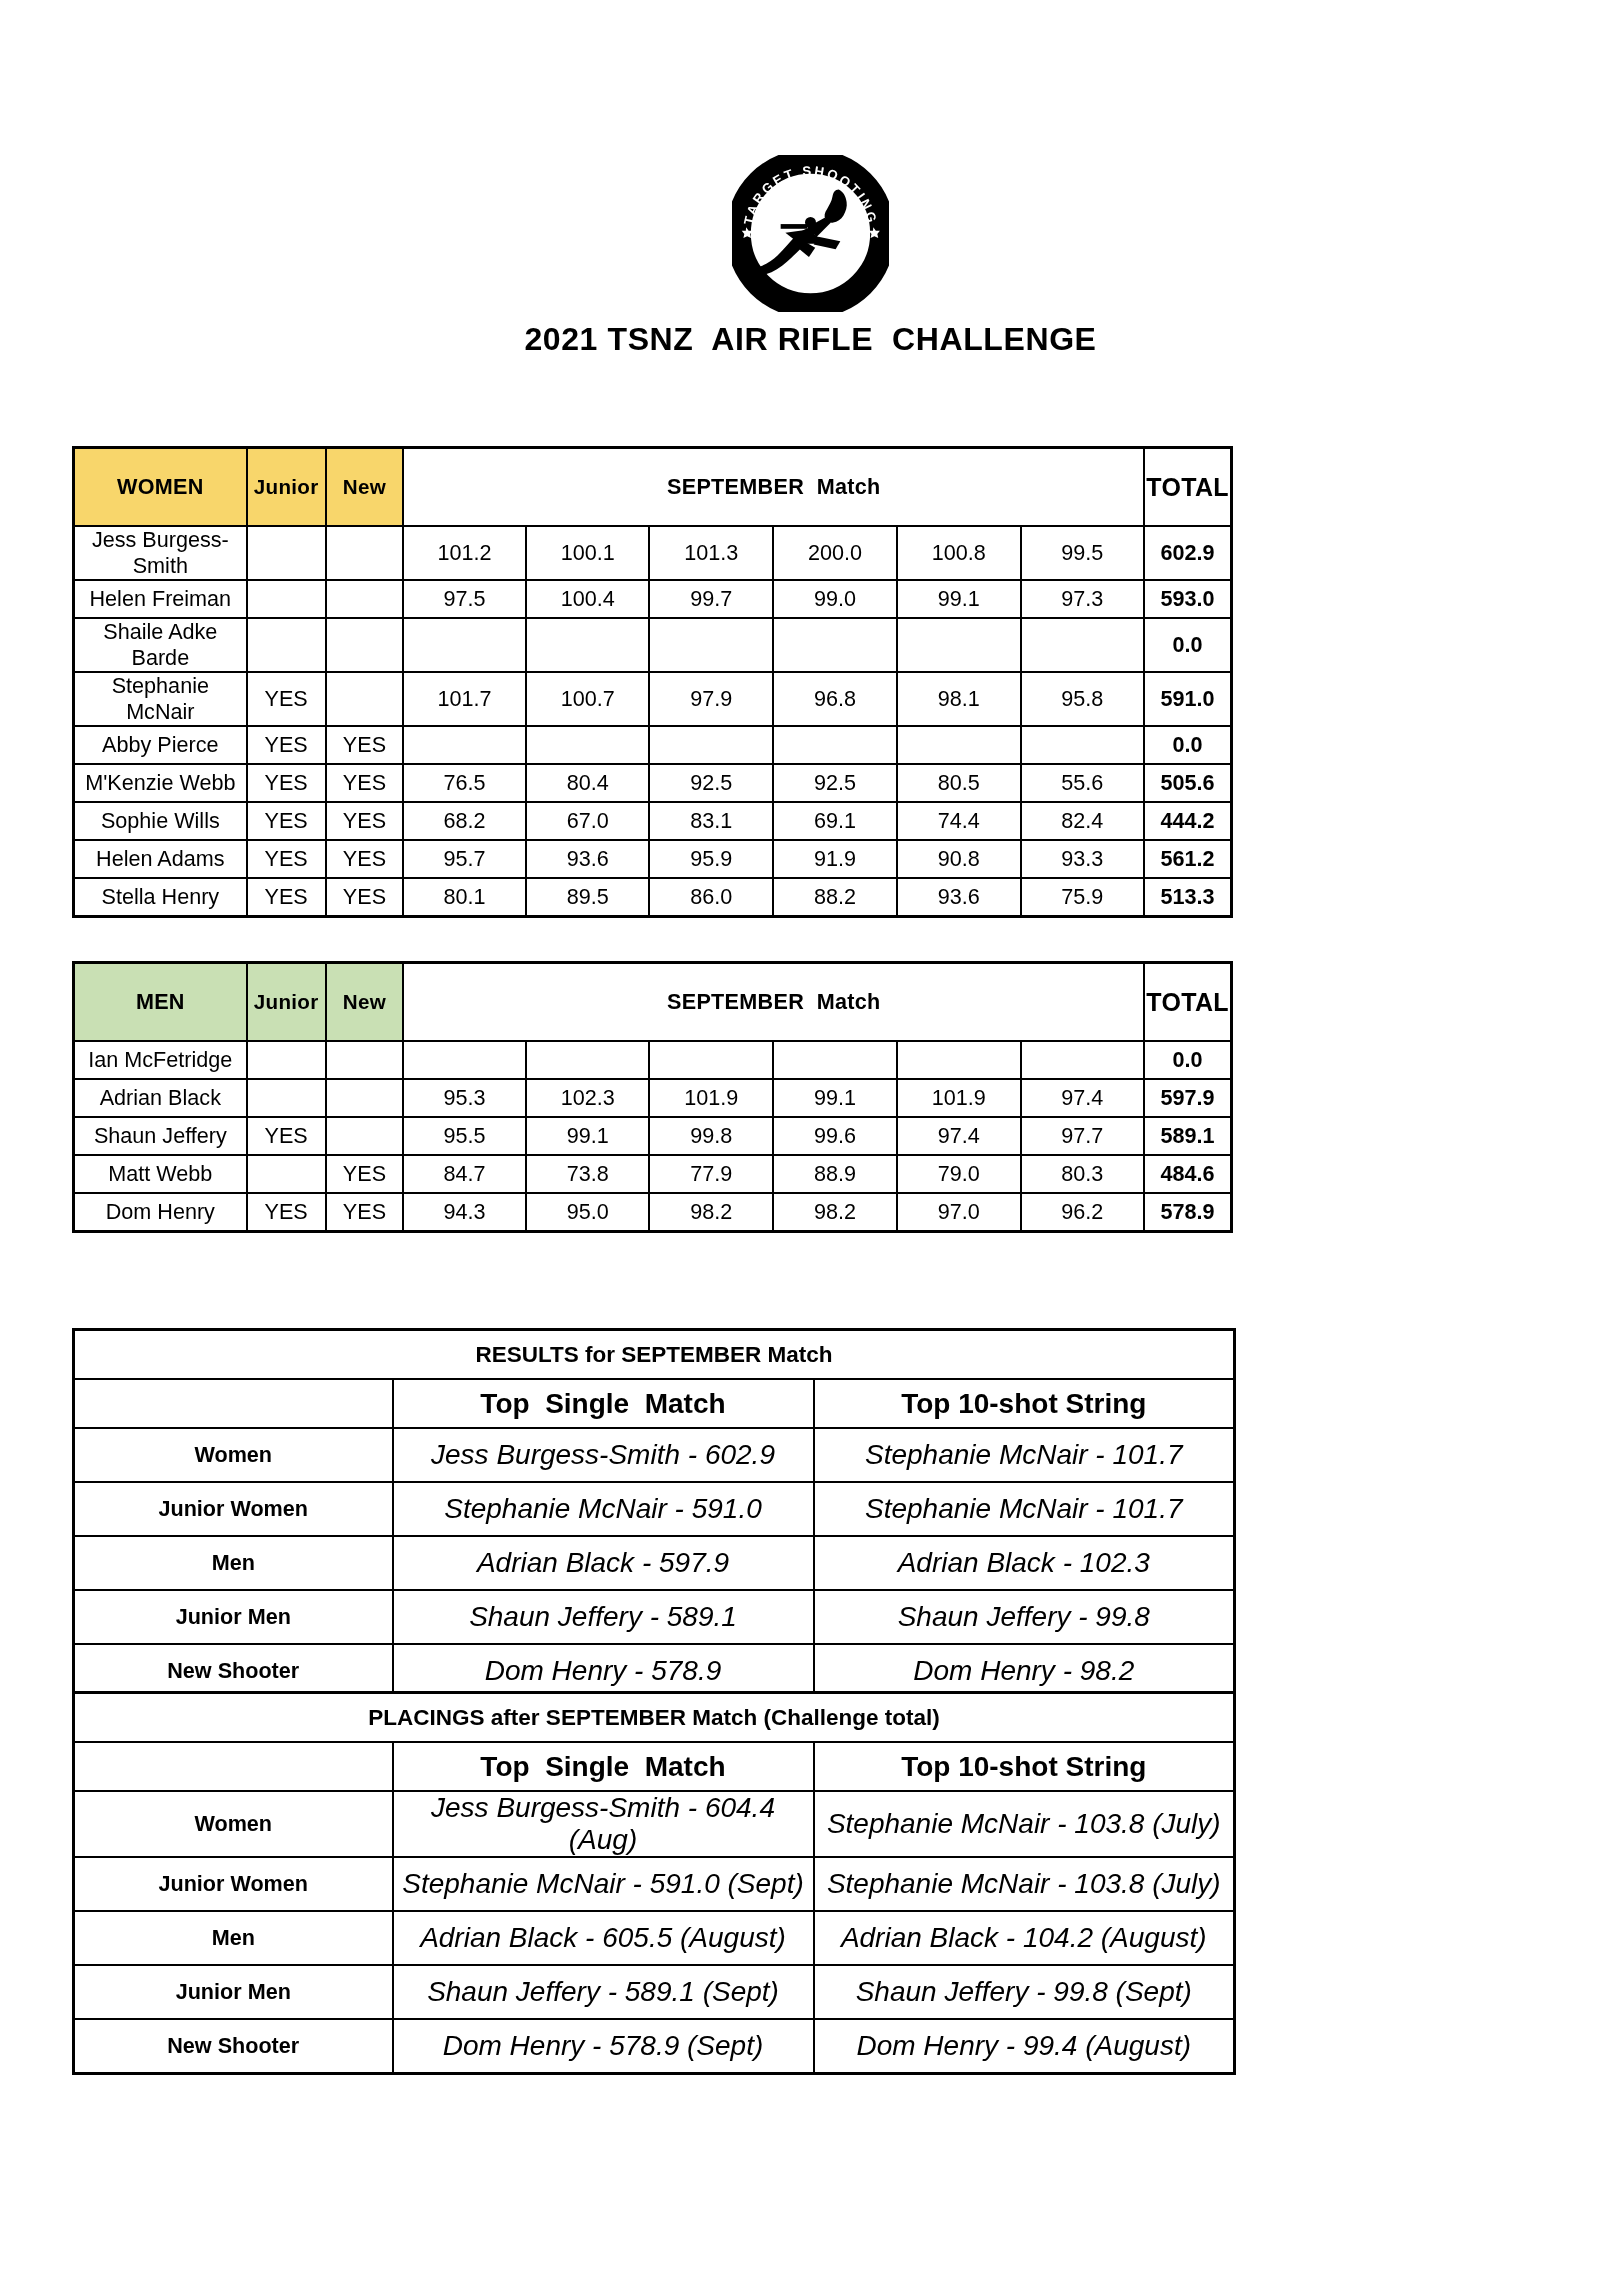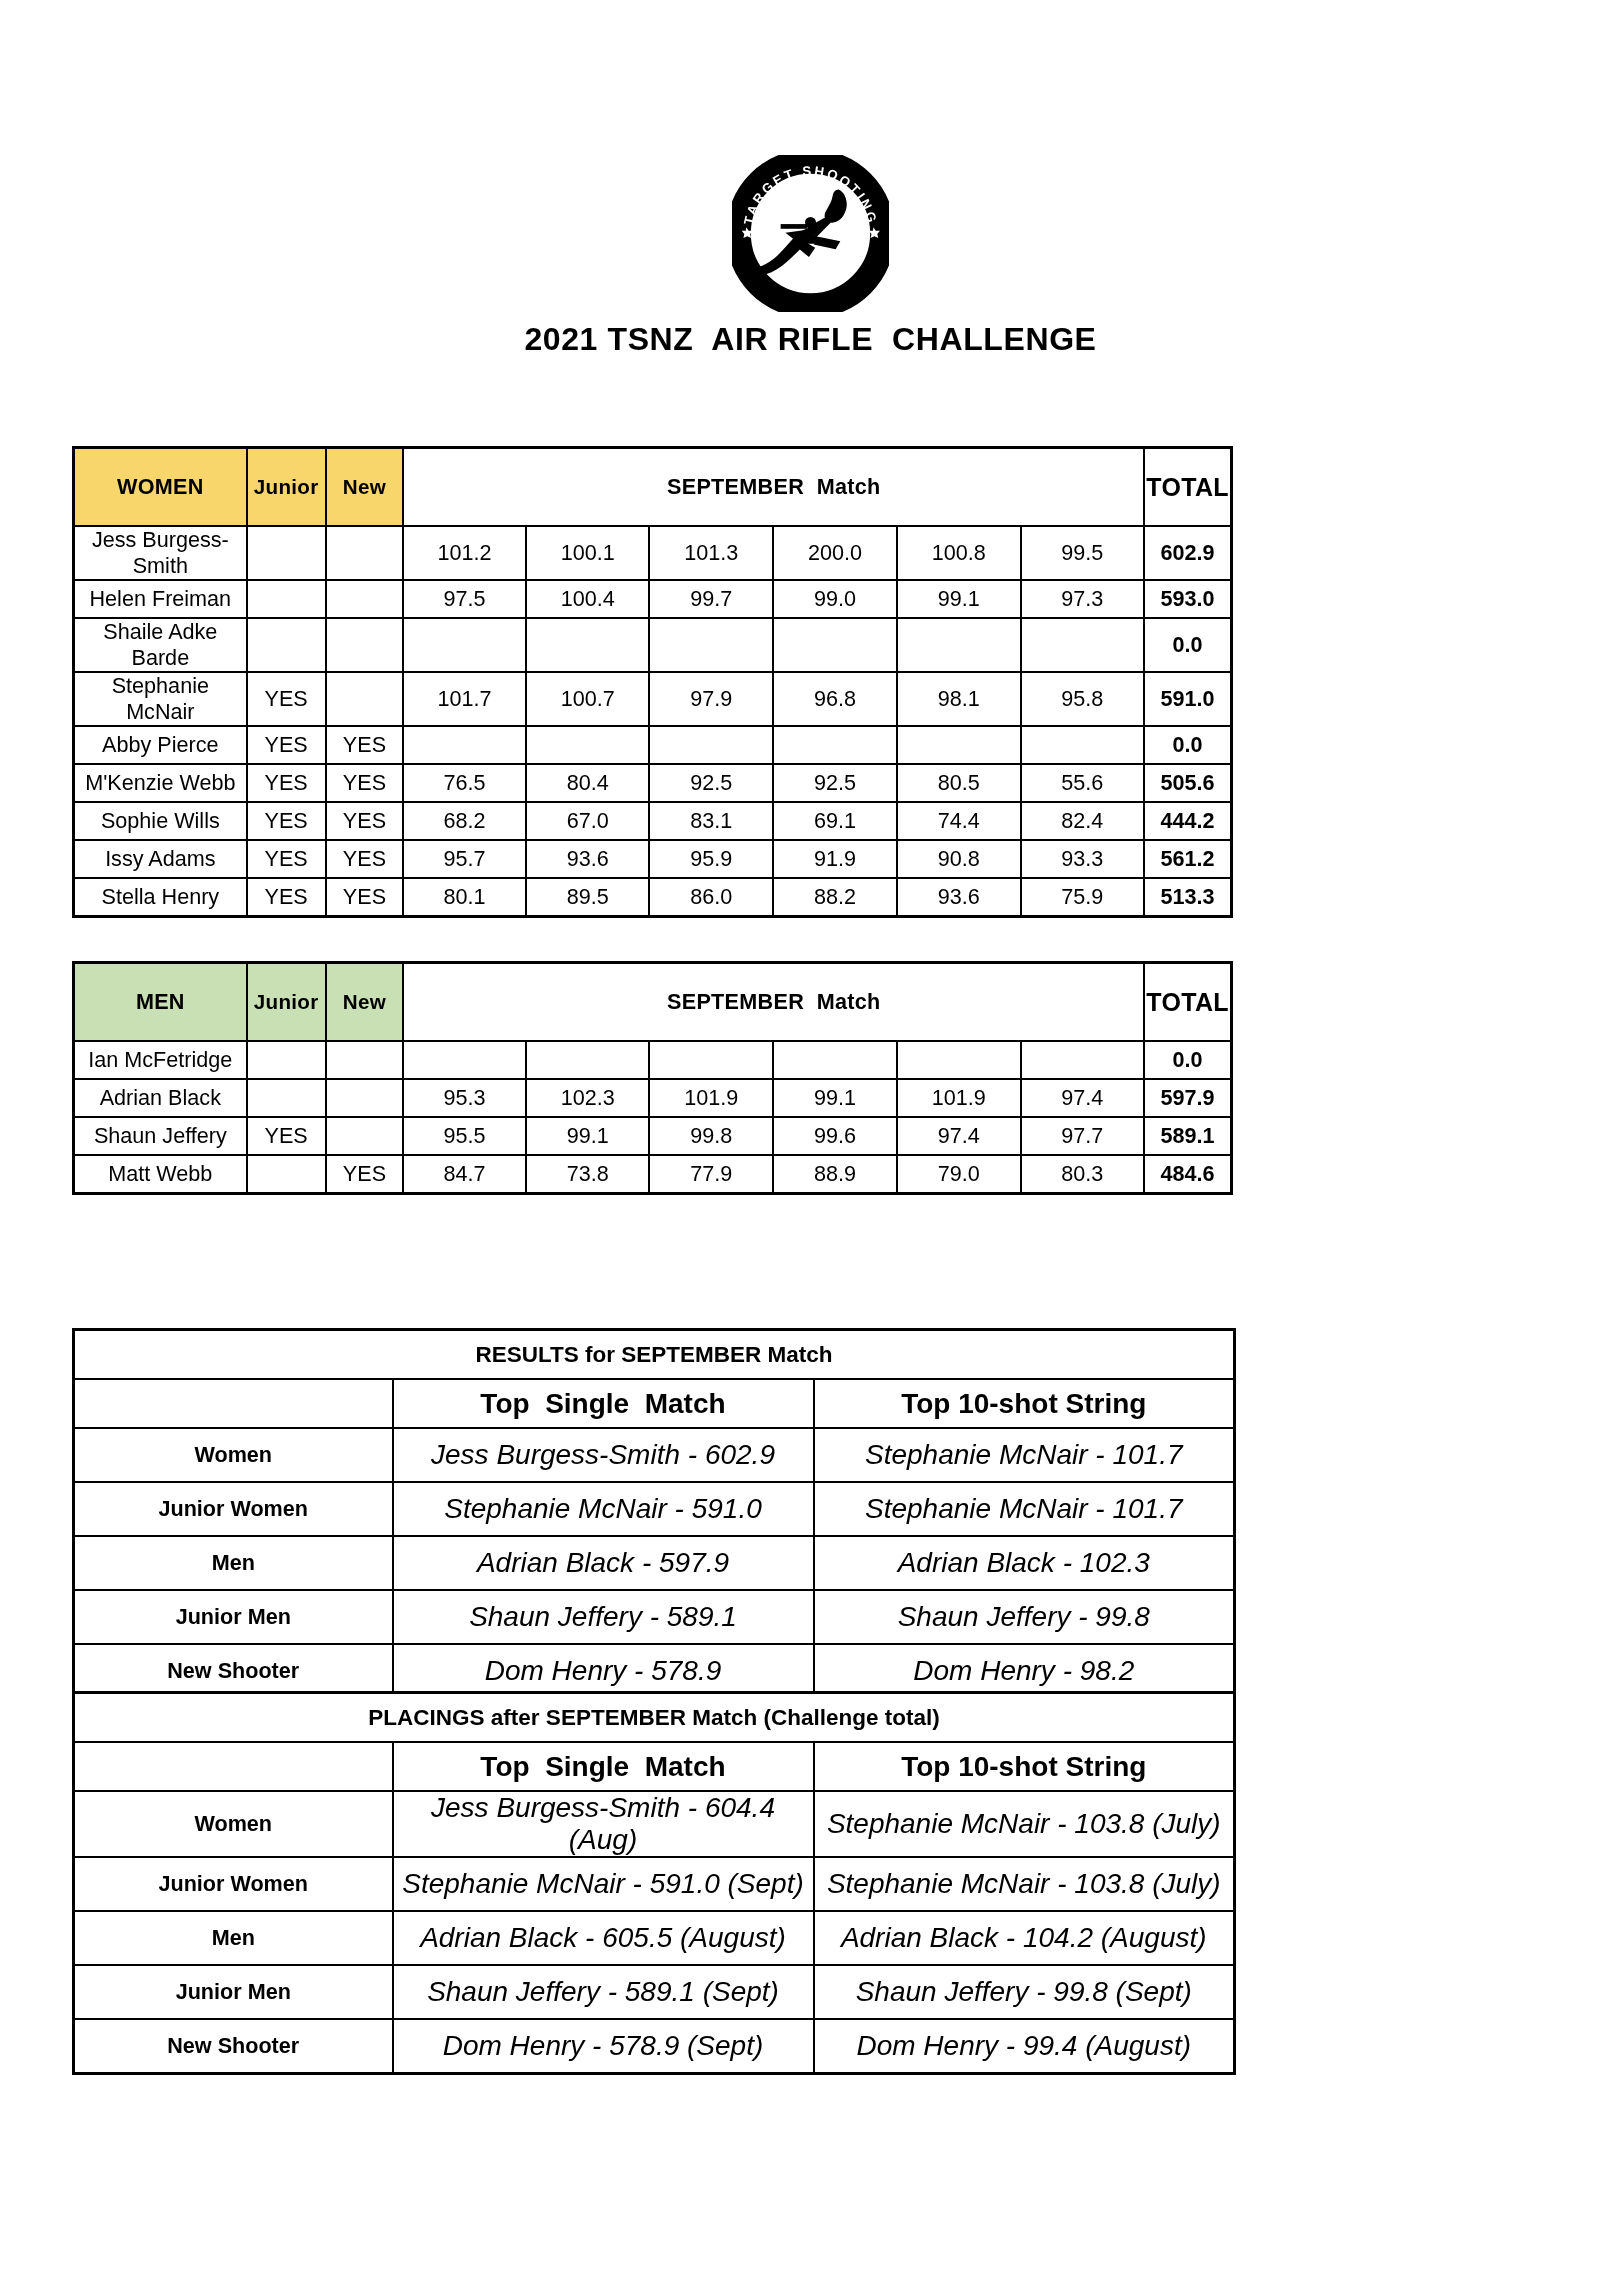--- a/index.html
+++ b/index.html
@@ -284,21 +284,21 @@
         <td class="body-cell">YES</td>
         <td class="body-cell">68.2</td>
         <td class="body-cell">67.0</td>
         <td class="body-cell">83.1</td>
         <td class="body-cell">69.1</td>
         <td class="body-cell">74.4</td>
         <td class="body-cell">82.4</td>
         <td class="body-cell total-cell">444.2</td>
       </tr>
       <tr>
-        <td class="body-cell">Issy Adams</td>
+        <td class="body-cell">Helen Adams</td>
         <td class="body-cell">YES</td>
         <td class="body-cell">YES</td>
         <td class="body-cell">95.7</td>
         <td class="body-cell">93.6</td>
         <td class="body-cell">95.9</td>
         <td class="body-cell">91.9</td>
         <td class="body-cell">90.8</td>
         <td class="body-cell">93.3</td>
         <td class="body-cell total-cell">561.2</td>
       </tr>
@@ -381,20 +381,32 @@
         <td class="body-cell"></td>
         <td class="body-cell">YES</td>
         <td class="body-cell">84.7</td>
         <td class="body-cell">73.8</td>
         <td class="body-cell">77.9</td>
         <td class="body-cell">88.9</td>
         <td class="body-cell">79.0</td>
         <td class="body-cell">80.3</td>
         <td class="body-cell total-cell">484.6</td>
       </tr>
+      <tr>
+        <td class="body-cell">Dom Henry</td>
+        <td class="body-cell">YES</td>
+        <td class="body-cell">YES</td>
+        <td class="body-cell">94.3</td>
+        <td class="body-cell">95.0</td>
+        <td class="body-cell">98.2</td>
+        <td class="body-cell">98.2</td>
+        <td class="body-cell">97.0</td>
+        <td class="body-cell">96.2</td>
+        <td class="body-cell total-cell">578.9</td>
+      </tr>
     </tbody>
   </table>
 
   <table class="tbl outer summary" id="results-table">
     <colgroup>
       <col style="width:319px">
         <col style="width:421px">
         <col style="width:421px">
     </colgroup>
     <tbody>

